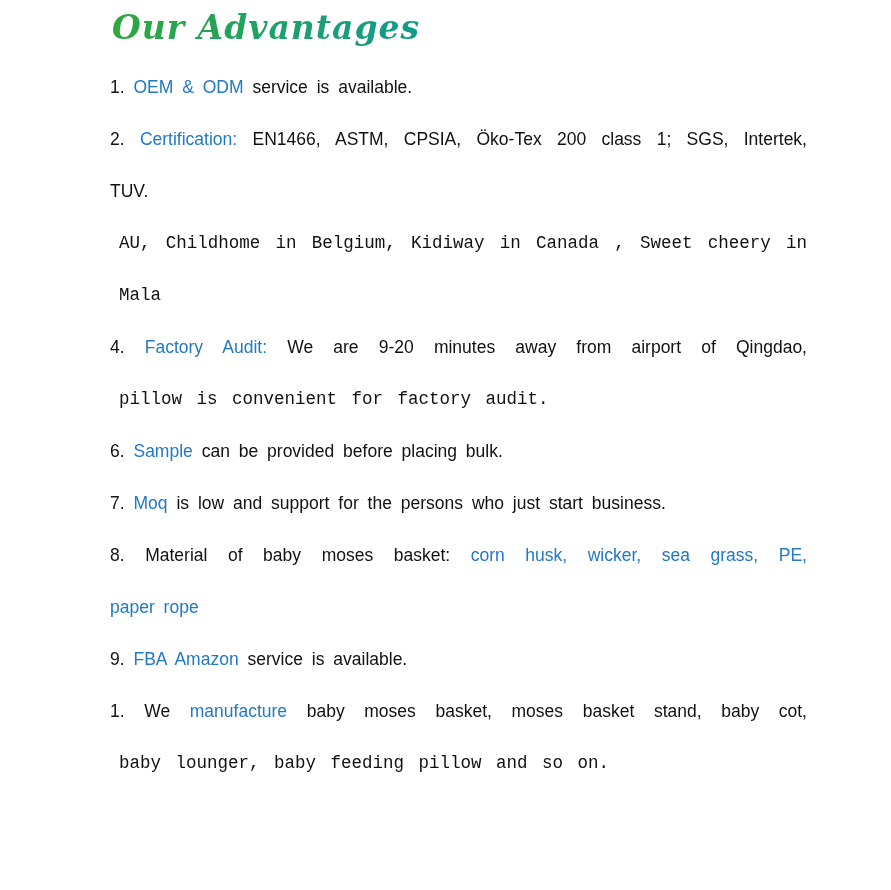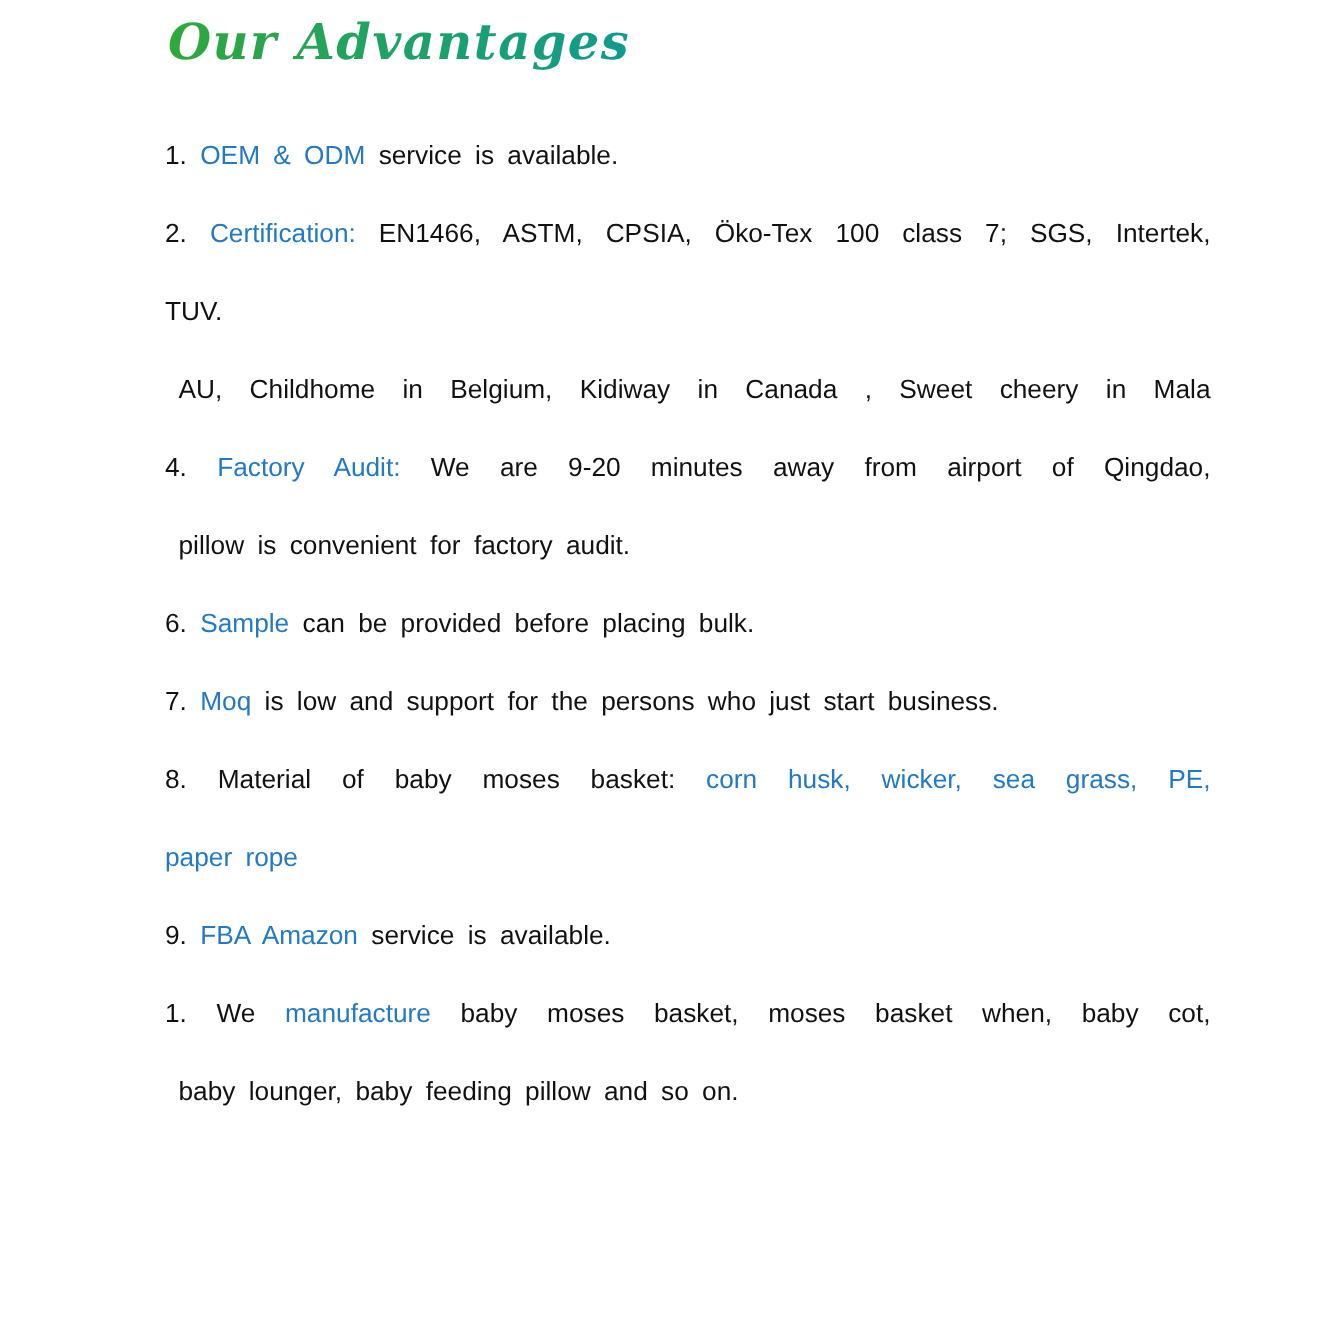--- a/index.html
+++ b/index.html
@@ -12,21 +12,21 @@
     height: 890px;
     overflow: hidden;
     font-family: "Liberation Sans", sans-serif;
     color: #111111;
   }
   .content {
     padding: 8px 84px 0 110px;
   }
   .title {
     display: inline-block;
-    margin: 0 0 24px 2px;
+    margin: 0 0 8px 2px;
     font-family: "DejaVu Serif", serif;
     font-style: italic;
     font-weight: 700;
     font-size: 33px;
     letter-spacing: 1px;
     background: linear-gradient(90deg, var(--title-start, #2fa83c), var(--title-end, #0f9b8e));
     -webkit-background-clip: text;
     background-clip: text;
     -webkit-text-fill-color: transparent;
     color: transparent;
@@ -39,38 +39,39 @@
     font-size: 17.5px;
     word-spacing: 4px;
     text-align: left;
   }
   .line.justify {
     text-align: justify;
     text-align-last: justify;
   }
   .line.indent {
     padding-left: 9px;
+    font-family: Liberation Mono, monospace;
   }
   .hl {
     color: var(--hl, #2279c4);
     text-align: center;
   }
 </style>
 </head>
 <body>
 
 <div class="content">
   <h1 class="title">Our Advantages</h1>
 
   <div class="list" id="advantages-list">
       <div class="item">
         <div class="line"><span class="">1. </span><span class="hl">OEM &amp; ODM</span><span class=""> service is available.</span></div>
       </div>
       <div class="item">
-        <div class="line justify"><span class="">2. </span><span class="hl">Certification:</span><span class=""> EN1466, ASTM, CPSIA, Öko-Tex 100 class 7; SGS, Intertek,</span></div>
+        <div class="line justify"><span class="">2. </span><span class="hl">Certification:</span><span class=""> EN1466, ASTM, CPSIA, Öko-Tex 200 class 1; SGS, Intertek,</span></div>
         <div class="line"><span class="">TUV.</span></div>
       </div>
       <div class="item">
         <div class="line justify indent"><span class="">AU, Childhome in Belgium, Kidiway in Canada , Sweet cheery in Mala</span></div>
       </div>
       <div class="item">
         <div class="line justify"><span class="">4. </span><span class="hl">Factory Audit:</span><span class=""> We are 9-20 minutes away from airport of Qingdao,</span></div>
         <div class="line indent"><span class="">pillow is convenient for factory audit.</span></div>
       </div>
       <div class="item">
@@ -80,17 +81,17 @@
         <div class="line"><span class="">7. </span><span class="hl">Moq</span><span class=""> is low and support for the persons who just start business.</span></div>
       </div>
       <div class="item">
         <div class="line justify"><span class="">8. Material of baby moses basket: </span><span class="hl">corn husk, wicker, sea grass, PE,</span></div>
         <div class="line"><span class="hl">paper rope</span></div>
       </div>
       <div class="item">
         <div class="line"><span class="">9. </span><span class="hl">FBA Amazon</span><span class=""> service is available.</span></div>
       </div>
       <div class="item">
-        <div class="line justify"><span class="">1. We </span><span class="hl">manufacture</span><span class=""> baby moses basket, moses basket when, baby cot,</span></div>
+        <div class="line justify"><span class="">1. We </span><span class="hl">manufacture</span><span class=""> baby moses basket, moses basket stand, baby cot,</span></div>
         <div class="line indent"><span class="">baby lounger, baby feeding pillow and so on.</span></div>
       </div>
     </div>
 </div>
 
 </body></html>

